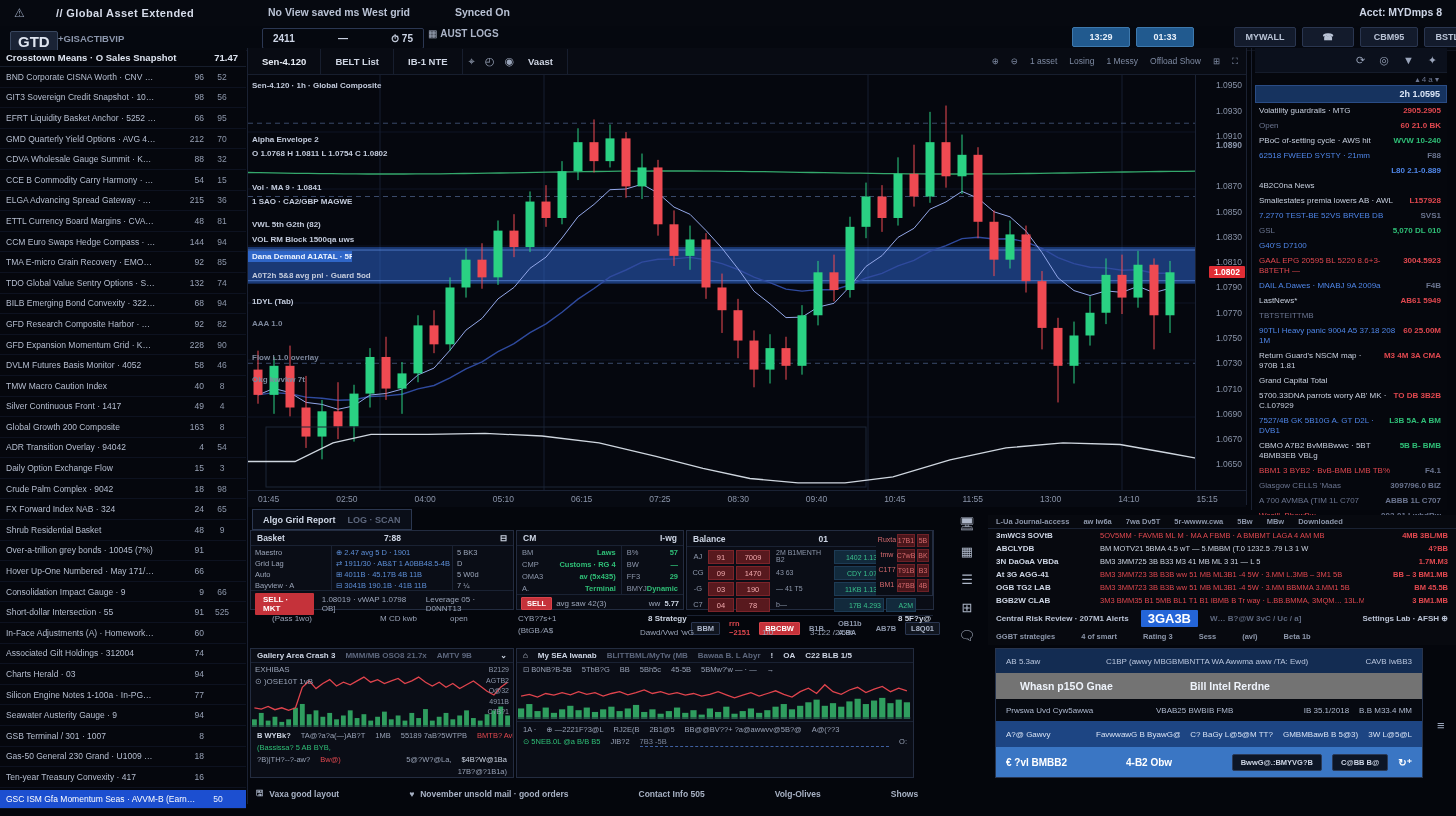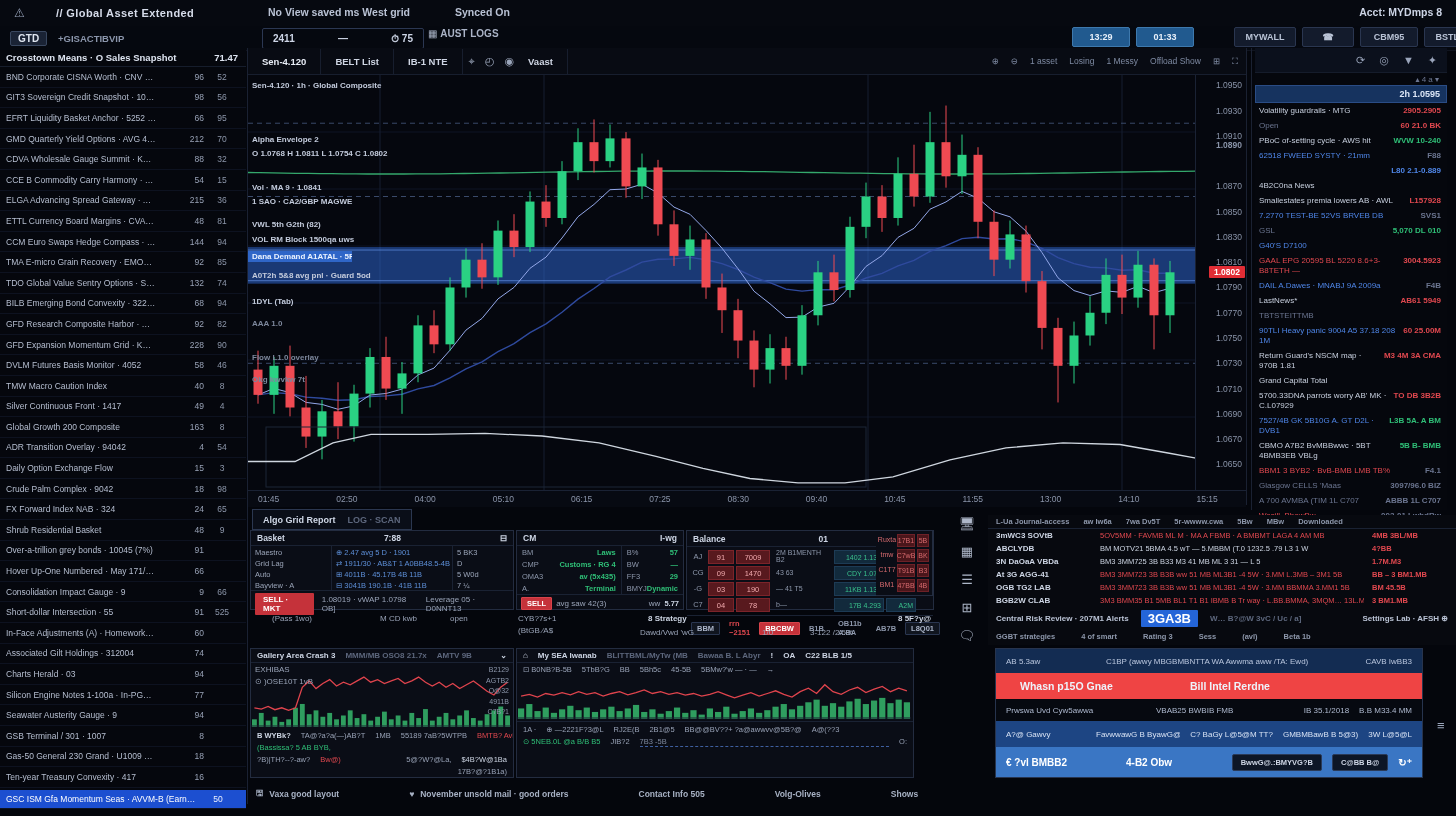--- a/index.html
+++ b/index.html
@@ -9,21 +9,21 @@
   
   .topbar{left:0;top:0;width:1456px;height:26px;background:#060910;border-bottom:1px solid #121827;
           display:flex;align-items:center;}
   .warn-ico{width:20px;height:14px;margin-left:14px;color:#9aa6bd;font-size:12px;}
   .app-title{margin-left:22px;font-weight:bold;color:#d6dcea;font-size:11px;letter-spacing:.4px;}
   .center-note{position:absolute;left:268px;top:6px;color:#b9c2d4;font-weight:bold;font-size:10.5px;}
   .sync{position:absolute;left:455px;top:6px;color:#b9c2d4;font-weight:bold;font-size:10.5px;}
   .acct{position:absolute;right:14px;top:6px;color:#cdd5e6;font-weight:bold;font-size:10.5px;}
   .toolbar2{left:0;top:26px;width:1456px;height:24px;background:#05080f;border-bottom:1px solid #10141f;}
   .gtd{left:10px;top:31px;background:#1a2335;border:1px solid #39475f;color:#dfe5f0;font-weight:bold;
-       padding:1px 7px;border-radius:2px;font-size:10px;}
+       padding:1px 7px;border-radius:2px;font-size:15px;}
   .acct-id{left:58px;top:33px;color:#8b96ac;font-weight:bold;font-size:9.5px;}
   .qtybox{left:262px;top:28px;width:140px;height:19px;border:1px solid #2b3752;border-radius:2px;
           display:flex;align-items:center;justify-content:space-between;padding:0 10px;color:#cdd5e6;font-weight:bold;}
   .toolgrp{left:428px;top:28px;display:flex;gap:26px;align-items:center;height:19px;color:#aab3c6;flex-direction:column;}
   .dimtxt{color:#5d677d;}
   .blue-btn{background:#215a8f;border:1px solid #3e79ad;color:#e8f0fa;font-weight:bold;height:20px;
             display:flex;align-items:center;justify-content:center;border-radius:2px;font-size:9px;}
   .dark-btn{background:#131b2c;border:1px solid #2a3650;color:#b9c3d6;font-weight:bold;height:20px;
             display:flex;align-items:center;justify-content:center;border-radius:2px;font-size:9px;}
   .tb-right{left:1072px;top:27px;display:flex;gap:6px;}
@@ -108,28 +108,28 @@
   .statrow{display:flex;gap:10px;padding:1.5px 6px;font-size:7.5px;color:#98a2b6;white-space:nowrap;overflow:hidden;}
   .greentx{color:#2fbf77;} .redtx{color:#e0484f;} .bluetx{color:#5d8fd8;} .whitetx{color:#ccd4e2;}
   .iconrail{left:950px;top:516px;width:34px;display:flex;flex-direction:column;gap:13px;align-items:center;
             color:#aeb7c9;font-size:13px;}
   .rt{left:988px;top:515px;width:468px;background:#07090f;}
   .rt-tabs{display:flex;gap:14px;padding:2px 8px;border-bottom:1px solid #1a2233;color:#8d97ab;
            font-size:7.5px;font-weight:bold;white-space:nowrap;overflow:hidden;}
   .rt-row{display:flex;gap:8px;padding:2px 8px;font-size:7.5px;align-items:baseline;}
   .rt-label{flex:0 0 96px;color:#cdd5e4;font-weight:bold;font-size:8px;}
   .rt-detail{flex:1;white-space:nowrap;overflow:hidden;}
-  .rt-right{flex:0 0 76px;text-align:left;font-weight:bold;}
+  .rt-right{flex:0 0 76px;text-align:right;font-weight:bold;}
   .rt-foot{display:flex;gap:12px;align-items:center;padding:3px 8px;font-size:8px;color:#b9c2d4;font-weight:bold;}
   .bluechip{background:#2465d8;color:#fff;padding:1px 7px;border-radius:1px;font-size:13px;font-weight:bold;text-align:right;}
   .rt-legend{display:flex;gap:26px;padding:2px 8px 4px;font-size:7.5px;color:#8d97ab;font-weight:bold;}
   .bt{left:995px;top:648px;width:426px;border:1px solid #27344e;}
   .bt-row{display:flex;align-items:center;gap:10px;padding:0 10px;font-size:8px;}
   .bt-r0{height:24px;background:#132c52;color:#b9c6de;}
-  .bt-r1{height:26px;background:#ef4444;color:#eef3fb;font-weight:bold;font-size:10.5px;padding-left:24px;}
+  .bt-r1{height:26px;background:#737373;color:#eef3fb;font-weight:bold;font-size:10.5px;padding-left:24px;}
   .bt-r2{height:22px;background:#060910;color:#aeb9cf;}
   .bt-r3{height:26px;background:#1d4583;color:#d7e2f4;}
   .bt-r4{height:30px;background:#3a76c4;color:#fff;font-weight:bold;font-size:10px;}
   .bt-cell{white-space:nowrap;overflow:hidden;}
   .bt-btn{background:#0d1626;border:1px solid #2a3a58;color:#cdd5e4;font-size:7.5px;font-weight:bold;
           padding:3px 8px;border-radius:2px;}
   .footer{left:0;top:783px;width:1456px;height:22px;display:flex;gap:70px;align-items:center;
           padding-left:256px;color:#a7b1c4;font-weight:bold;font-size:8.5px;}
   .f-item{display:flex;gap:6px;align-items:center;white-space:nowrap;}
   .vline{position:absolute;background:#1a2132;}

